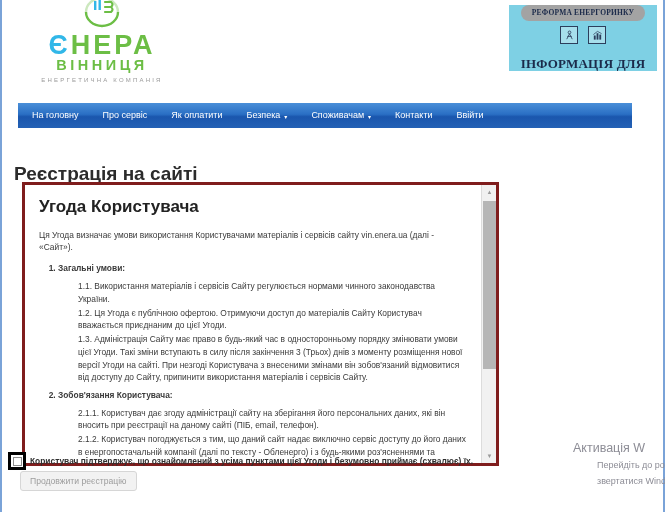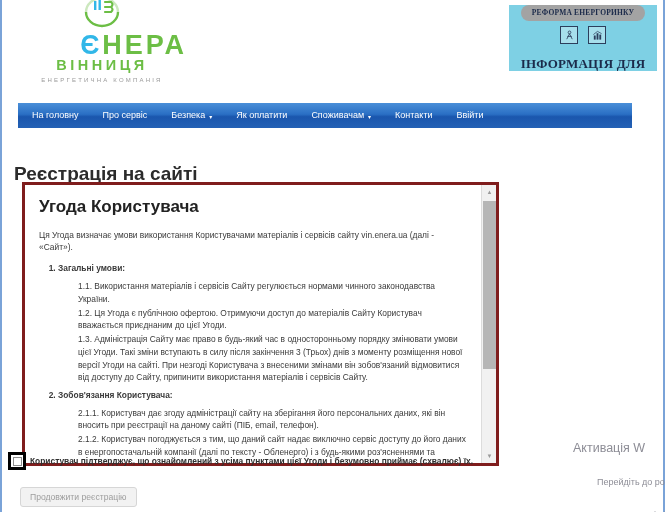--- a/index.html
+++ b/index.html
@@ -51,21 +51,20 @@
     height: 36px;
     margin: 0 auto;
     display: block;
   }
   .logo-word {
     font-size: 27px;
     font-weight: bold;
     letter-spacing: 3px;
     line-height: 1;
     margin-top: -2px;
-    text-align: right;
   }
   .logo-word .c-blue { color: #31b7e8; }
   .logo-word .c-green { color: #6cbe45; }
   .logo-sub {
     font-size: 14.5px;
     font-weight: bold;
     letter-spacing: 3.5px;
     color: #6cbe45;
     line-height: 1.1;
     margin-top: -1px;
@@ -286,21 +285,21 @@
   .consent-label {
     font-size: 8.4px;
     color: #2f2f2f;
     font-weight: bold;
     margin-left: 4px;
     white-space: nowrap;
   }
   .submit-btn {
     position: absolute;
     left: 20px;
-    top: 487px;
+    top: 471px;
     padding: 4px 9px;
     font-size: 8.6px;
     color: #9d9d9d;
     background: #f2f2f2;
     border: 1px solid #d6d6d6;
     border-radius: 3px;
     font-family: "Liberation Sans", sans-serif;
     cursor: default;
     white-space: nowrap;
   }
@@ -318,21 +317,21 @@
   }
   .win-wm-title {
     font-size: 12.5px;
     white-space: nowrap;
     line-height: 1.3;
   }
   .win-wm-sub {
     font-size: 9px;
     white-space: nowrap;
     line-height: 1.45;
-    margin-top: 20px;
+    margin-top: 3px;
     padding-left: 24px;
   }
 </style>
 </head>
 <body>
 
 <div class="page-edge left"></div>
 <div class="page-edge right"></div>
 
 <div class="header">
@@ -379,25 +378,25 @@
 </div>
 
 <nav class="navbar">
   <div class="nav-item">
     <span>На головну</span>
   </div>
   <div class="nav-item">
     <span>Про сервіс</span>
   </div>
   <div class="nav-item">
+    <span>Як оплатити</span>
+  </div>
+  <div class="nav-item">
     <span>Безпека</span>
     <span class="nav-caret">▾</span>
-  </div>
-  <div class="nav-item">
-    <span>Як оплатити</span>
   </div>
   <div class="nav-item">
     <span>Споживачам</span>
     <span class="nav-caret">▾</span>
   </div>
   <div class="nav-item">
     <span>Контакти</span>
   </div>
   <div class="nav-item">
     <span>Ввійти</span>

